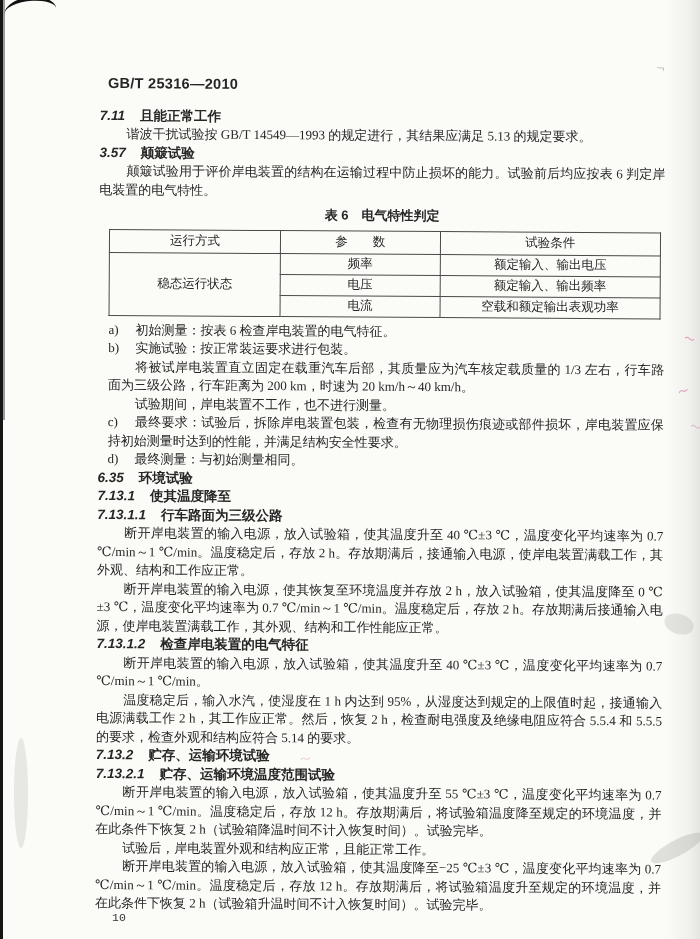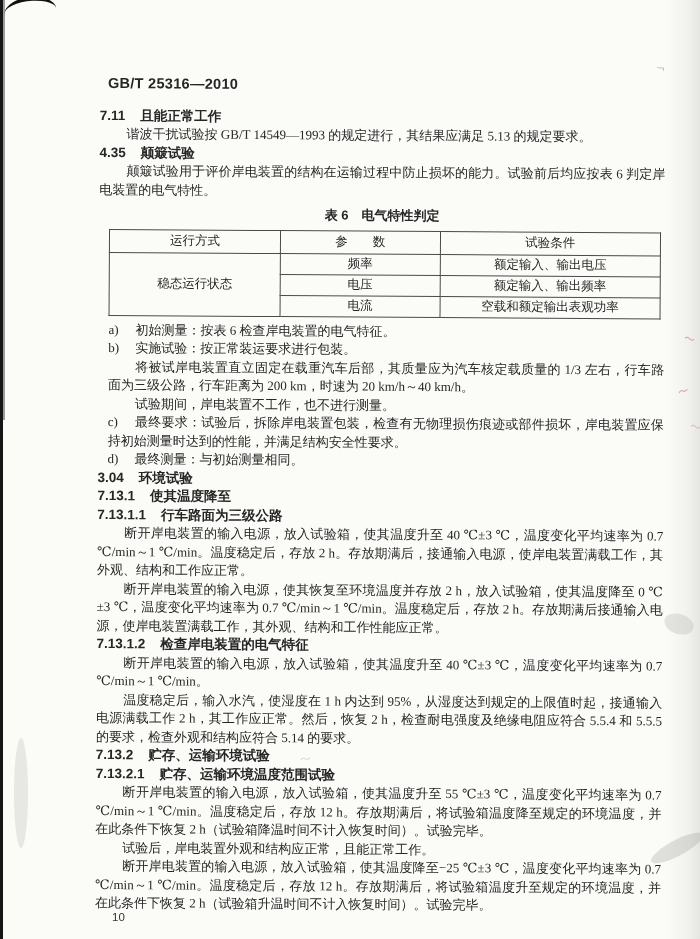--- a/index.html
+++ b/index.html
@@ -37,21 +37,21 @@
     position:absolute;left:100px;top:74px;width:566px;
     transform:rotate(.35deg);transform-origin:top left;
     font-size:13px;line-height:18.5px;
     text-align:justify;
   }
   .doc-code{
     font-family:"Liberation Sans","DejaVu Sans",sans-serif;
     font-weight:bold;font-size:14.5px;margin:0 0 14px 8px;letter-spacing:.3px;
   }
   .h{font-family:"Liberation Sans","DejaVu Sans",sans-serif;font-weight:bold;font-size:13.5px;}
-  .h .num{display:inline-block;min-width:0;margin-right:15px;}
+  .h .num{display:inline-block;min-width:0;margin-right:15px;font-style:italic;}
   .para{text-indent:27px;margin:0;}
   
   .tbl-caption{
     text-align:center;font-family:"Liberation Sans","DejaVu Sans",sans-serif;
     font-weight:bold;font-size:13px;margin:6px 0 5px 0;text-indent:0;
   }
   table.t6{
     border-collapse:collapse;table-layout:fixed;
     width:552px;margin-left:10px;
     font-size:12.5px;
@@ -65,21 +65,21 @@
   .col-mode{width:31%;}
   .col-param{width:29%;margin-top:12px;}
   .col-cond{width:40%;}
   
   .steps{margin:5px 0 0 10px;}
   .li{margin:0;}
   .li .marker{display:inline-block;width:27px;}
   .li-sub{text-indent:27px;}
   .page-num{
     position:absolute;left:112px;top:911px;font-size:11.5px;
-    font-family:Liberation Sans, sans-serif;color:#333;
+    font-family:Liberation Mono, monospace;color:#333;
   }
 </style>
 </head>
 <body>
 
 <div class="page">
 
   <div class="edge-left"></div>
   <div class="edge-left2"></div>
   <div class="corner-mark"></div>
@@ -96,21 +96,21 @@
   <div class="content">
 
     <p class="doc-code">GB/T 25316—2010</p>
 
     <div class="h">
       <span class="num">7.11</span><span>且能正常工作</span>
     </div>
     <p class="para">谐波干扰试验按 GB/T 14549—1993 的规定进行，其结果应满足 5.13 的规定要求。</p>
 
     <div class="h">
-      <span class="num">4.35</span><span>颠簸试验</span>
+      <span class="num">3.57</span><span>颠簸试验</span>
     </div>
     <p class="para">颠簸试验用于评价岸电装置的结构在运输过程中防止损坏的能力。试验前后均应按表 6 判定岸电装置的电气特性。</p>
 
     <p class="tbl-caption">表 6　电气特性判定</p>
 
     <table class="t6">
       <thead>
         <tr>
           <th class="col-mode">运行方式</th>
           <th class="col-param">参　　数</th>
@@ -145,21 +145,21 @@
       </div>
       <div class="li">
         <span class="marker">c)</span><span>最终要求：试验后，拆除岸电装置包装，检查有无物理损伤痕迹或部件损坏，岸电装置应保持初始测量时达到的性能，并满足结构安全性要求。</span>
       </div>
       <div class="li">
         <span class="marker">d)</span><span>最终测量：与初始测量相同。</span>
       </div>
     </div>
 
     <div class="h">
-      <span class="num">3.04</span><span>环境试验</span>
+      <span class="num">6.35</span><span>环境试验</span>
     </div>
     <div class="h">
       <span class="num">7.13.1</span><span>使其温度降至</span>
     </div>
     <div class="h">
       <span class="num">7.13.1.1</span><span>行车路面为三级公路</span>
     </div>
     <p class="para">断开岸电装置的输入电源，放入试验箱，使其温度升至 40 ℃±3 ℃，温度变化平均速率为 0.7 ℃/min～1 ℃/min。温度稳定后，存放 2 h。存放期满后，接通输入电源，使岸电装置满载工作，其外观、结构和工作应正常。</p>
     <p class="para">断开岸电装置的输入电源，使其恢复至环境温度并存放 2 h，放入试验箱，使其温度降至 0 ℃±3 ℃，温度变化平均速率为 0.7 ℃/min～1 ℃/min。温度稳定后，存放 2 h。存放期满后接通输入电源，使岸电装置满载工作，其外观、结构和工作性能应正常。</p>
 

